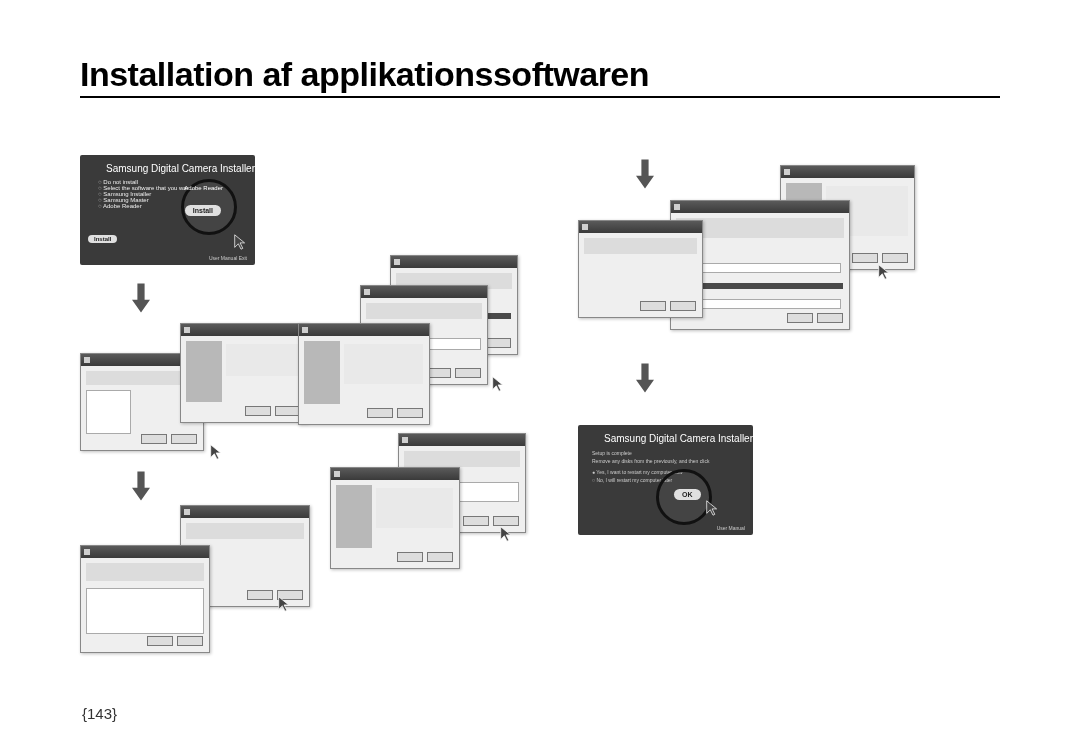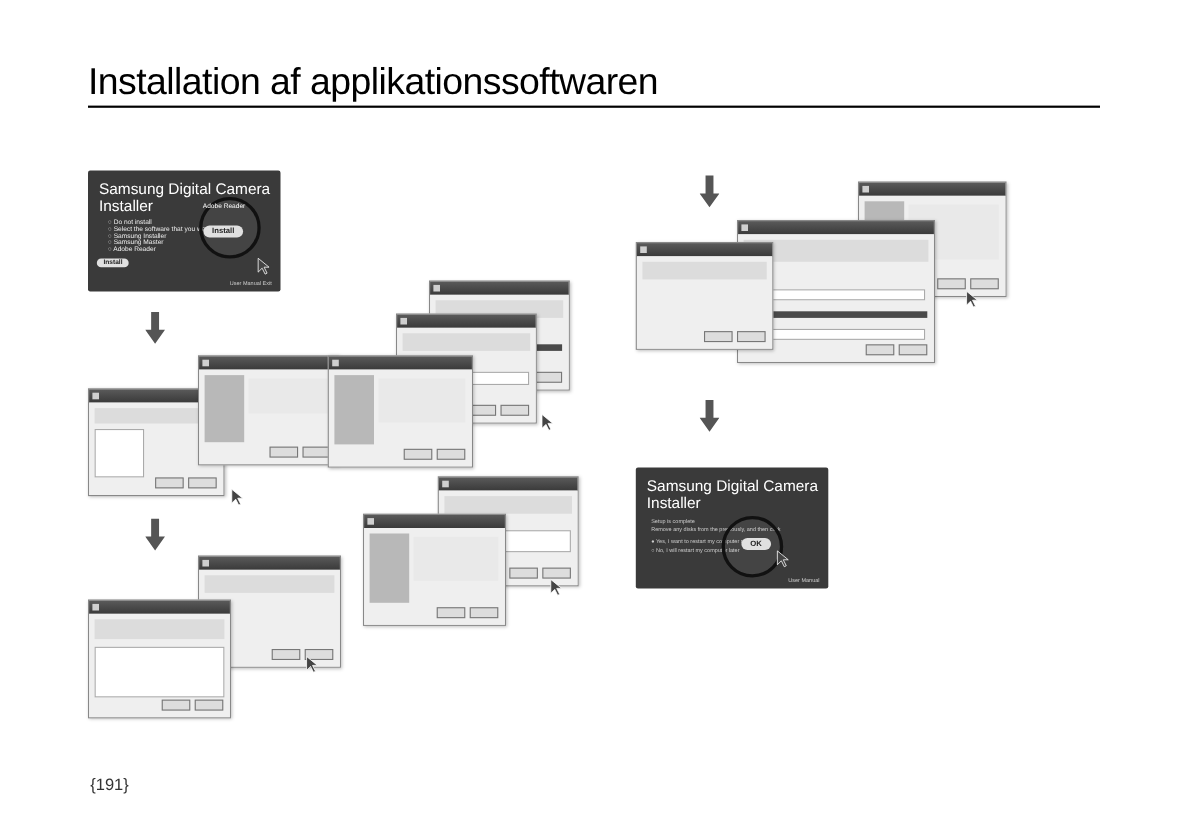--- a/index.html
+++ b/index.html
@@ -12,21 +12,21 @@
     overflow: hidden;
   }
   .page {
     position: relative;
     width: 100%;
     height: 100%;
     padding: 55px 80px 40px 80px;
   }
   .title {
     font-size: 34px;
-    font-weight: normal;
+    font-weight: bold;
     color: #000;
     letter-spacing: -0.5px;
   }
   .hr {
     border: none;
     border-top: 2px solid #000;
     margin-top: 2px;
     margin-bottom: 18px;
   }
   .step {
@@ -102,23 +102,24 @@
   
   .darkpanel {
     position: absolute;
     background: #3a3a3a;
     color: #eee;
     font-size: 6px;
     border-radius: 2px;
     overflow: hidden;
   }
   .darkpanel .dptitle {
-    font-size: 14px;
+    font-size: 10px;
     color: #fff;
     margin: 8px 0 5px 10px;
+    text-align: right;
   }
   .darkpanel ul {
     list-style: none;
     margin-left: 18px;
   }
   .darkpanel li::before {
     content: "○ ";
     color: #bbb;
     font-size: 6px;
   }
@@ -394,14 +395,14 @@
         </svg>
     </div>
     <div class="arrow" style="left:556px;top:208px;">
       <svg viewBox="0 0 20 32">
           <path d="M6 0 H14 V18 H20 L10 32 L0 18 H6 Z" fill="#555"></path>
         </svg>
     </div>
 
   </div>
 
-  <div class="page-num">{191}</div>
+  <div class="page-num">{143}</div>
 </div>
 
 </body></html>

